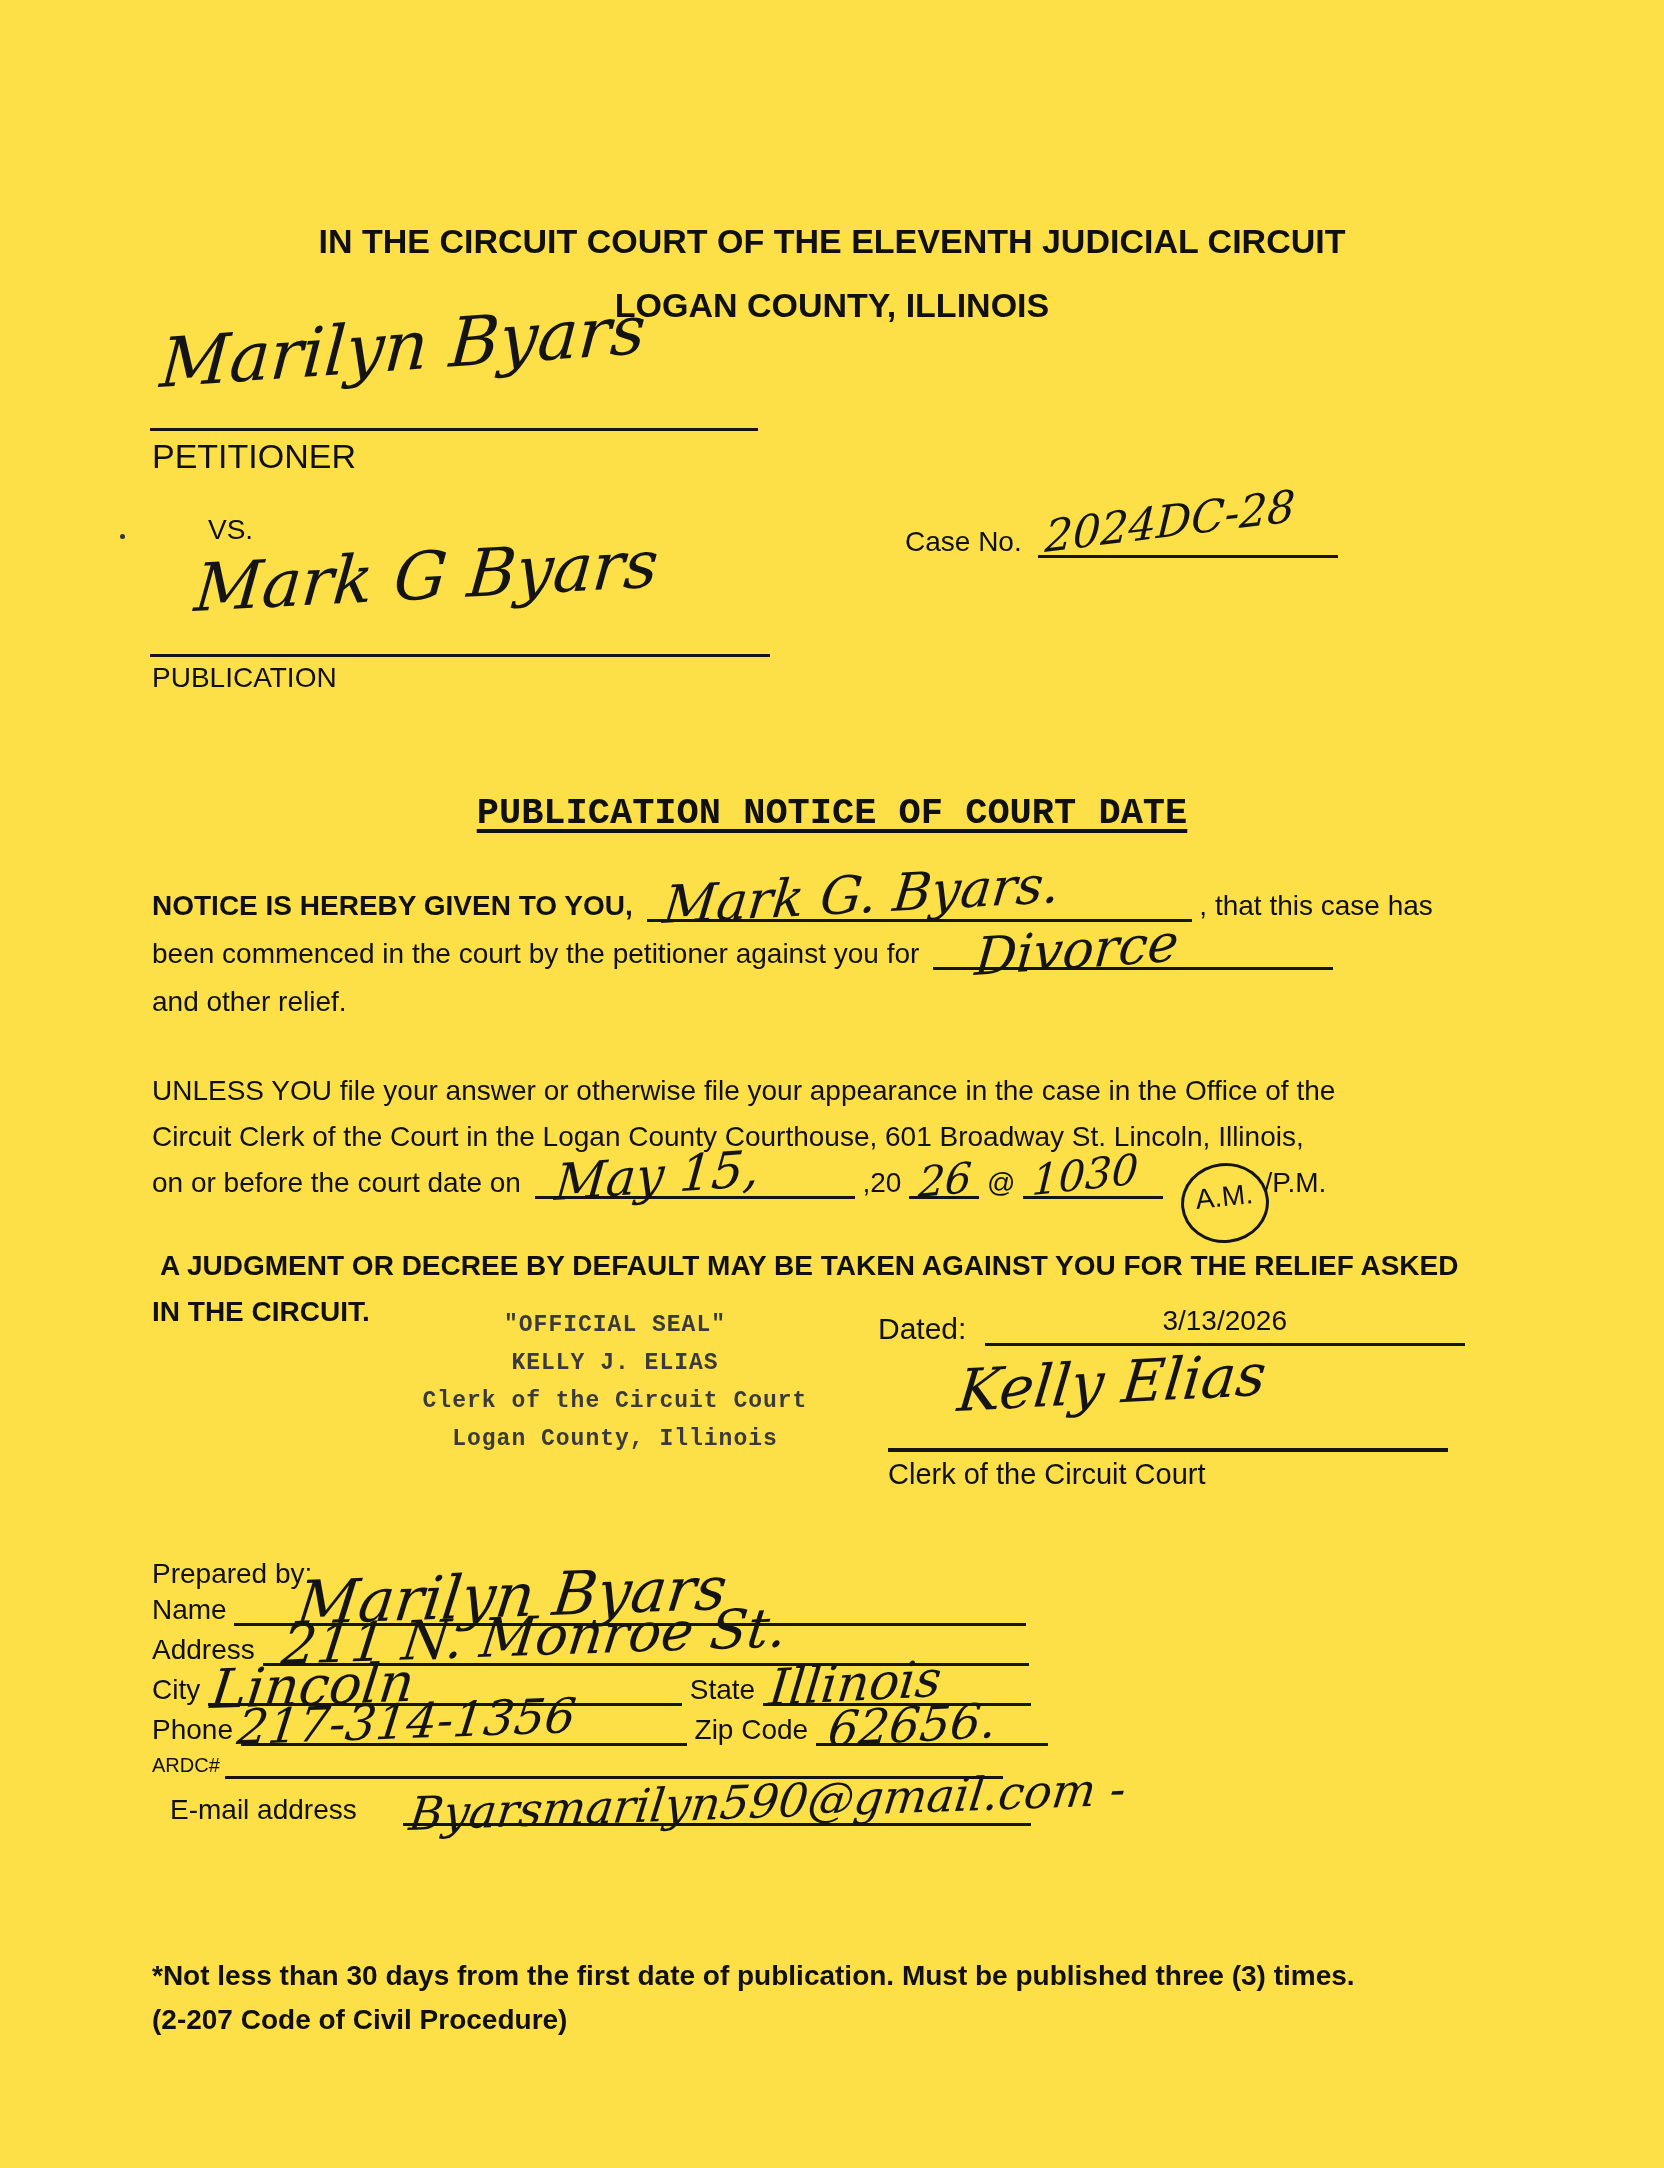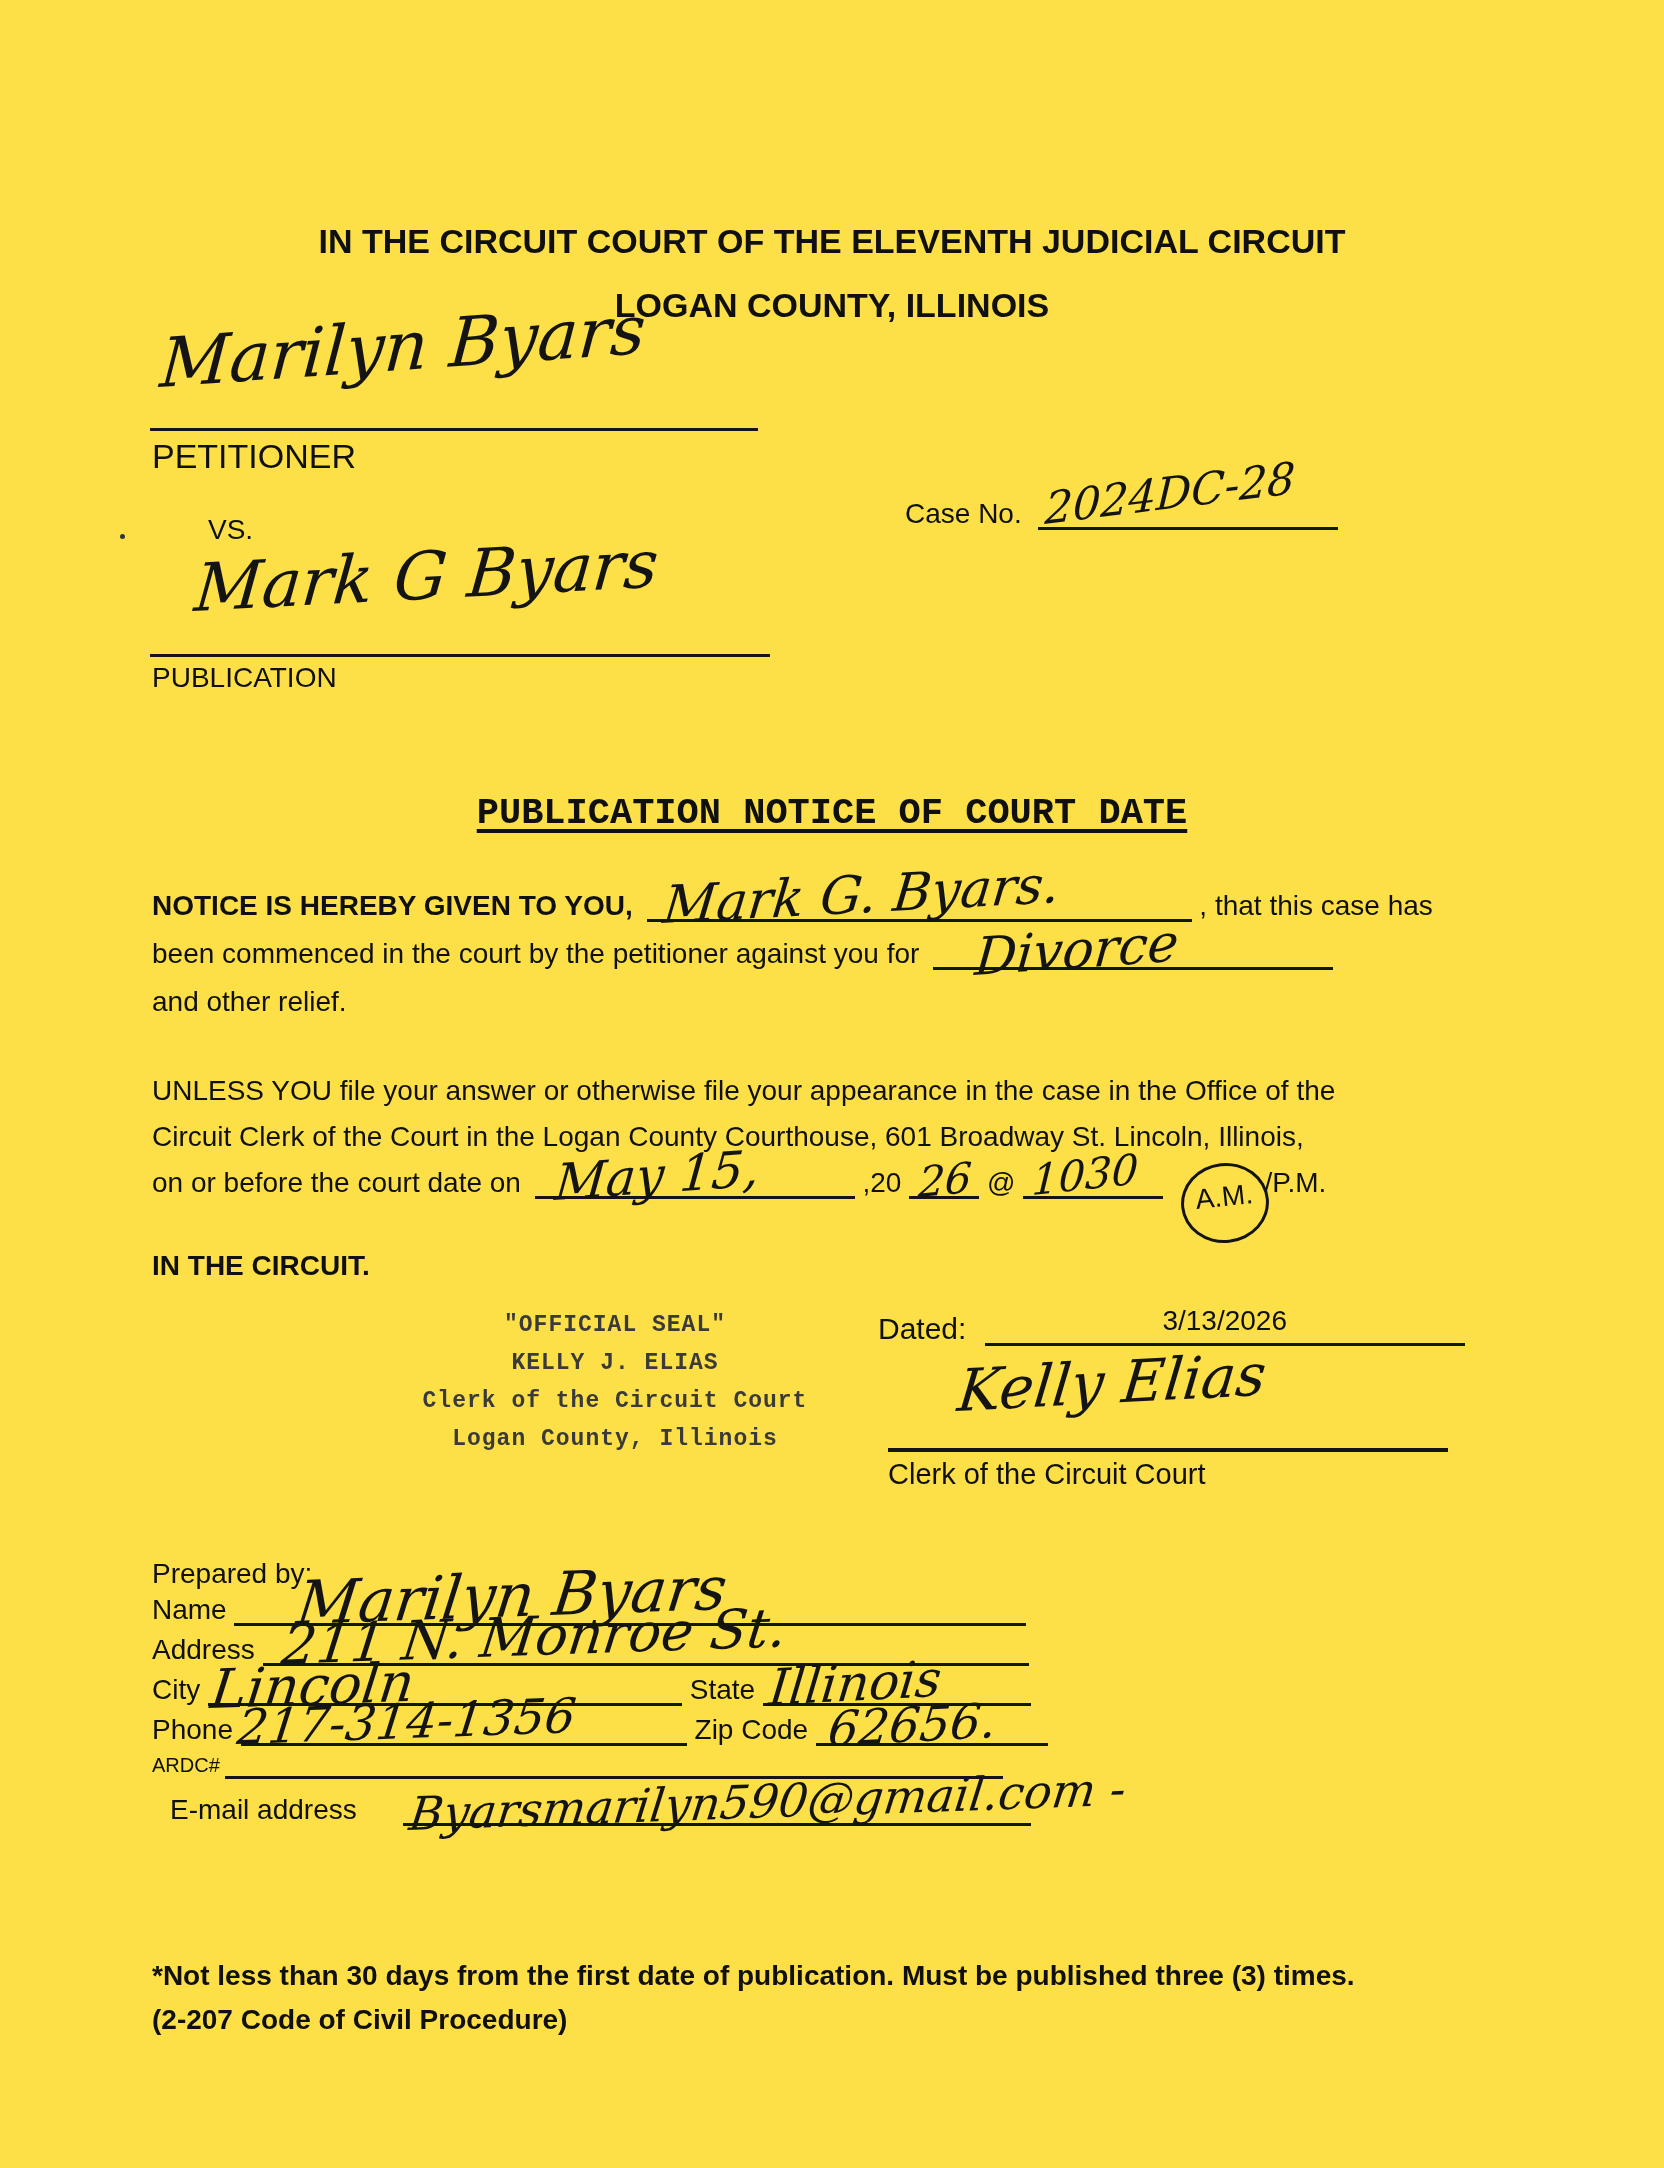--- a/index.html
+++ b/index.html
@@ -70,21 +70,21 @@
   <div class="abs printed bold center" style="top:222px; font-size:34px;">IN THE CIRCUIT COURT OF THE ELEVENTH JUDICIAL CIRCUIT</div>
   <div class="abs printed bold center" style="top:286px; font-size:34px;">LOGAN COUNTY, ILLINOIS</div>
 
   <div class="abs hw" style="left:158px; top:330px; font-size:68px; transform:rotate(-4deg) skewX(-8deg);">Marilyn Byars</div>
   <div class="rule" style="left:150px; top:428px; width:608px;"></div>
   <div class="abs printed" style="left:152px; top:437px; font-size:34px;">PETITIONER</div>
 
   <div class="dot" style="left:120px; top:534px;"></div>
   <div class="abs printed" style="left:208px; top:514px; font-size:28px;">VS.</div>
 
-  <div class="abs printed" style="left:905px; top:498px; font-size:28px;">
+  <div class="abs printed" style="left:905px; top:526px; font-size:28px;">
     <span>Case No.</span>
     <span class="blank" style="width:300px; margin-left:8px;">
       <span class="hw" style="font-size:44px; bottom:-4px; left:6px; transform:rotate(-7deg) skewX(-10deg);">2024DC-28</span>
     </span>
   </div>
 
   <div class="abs hw" style="left:192px; top:556px; font-size:66px; transform:rotate(-3deg) skewX(-8deg);">Mark G Byars</div>
   <div class="rule" style="left:150px; top:654px; width:620px;"></div>
   <div class="abs printed" style="left:152px; top:662px; font-size:28px;">PUBLICATION</div>
 
@@ -118,20 +118,21 @@
       <span>,20</span>
       <span class="blank" style="width:70px;">
         <span class="hw" style="font-size:42px; bottom:-8px; left:8px; transform:rotate(-5deg) skewX(-9deg);">26</span>
       </span>
       <span>@</span>
       <span class="blank" style="width:140px;">
         <span class="hw" style="font-size:42px; bottom:-6px; left:8px; transform:rotate(-6deg) skewX(-9deg);">1030</span>
       </span>
       <span class="am-circle"><span>A.M.</span></span><span>/P.M.</span>
     </div>
+    <div class="printed bold" style="padding-left:8px;">A JUDGMENT OR DECREE BY DEFAULT MAY BE TAKEN AGAINST YOU FOR THE RELIEF ASKED</div>
     <div class="printed bold">IN THE CIRCUIT.</div>
   </div>
 
   <div class="abs seal" style="left:415px; top:1306px; width:400px;">
     <div>"OFFICIAL SEAL"</div>
     <div>KELLY J. ELIAS</div>
     <div>Clerk of the Circuit Court</div>
     <div>Logan County, Illinois</div>
   </div>
 

